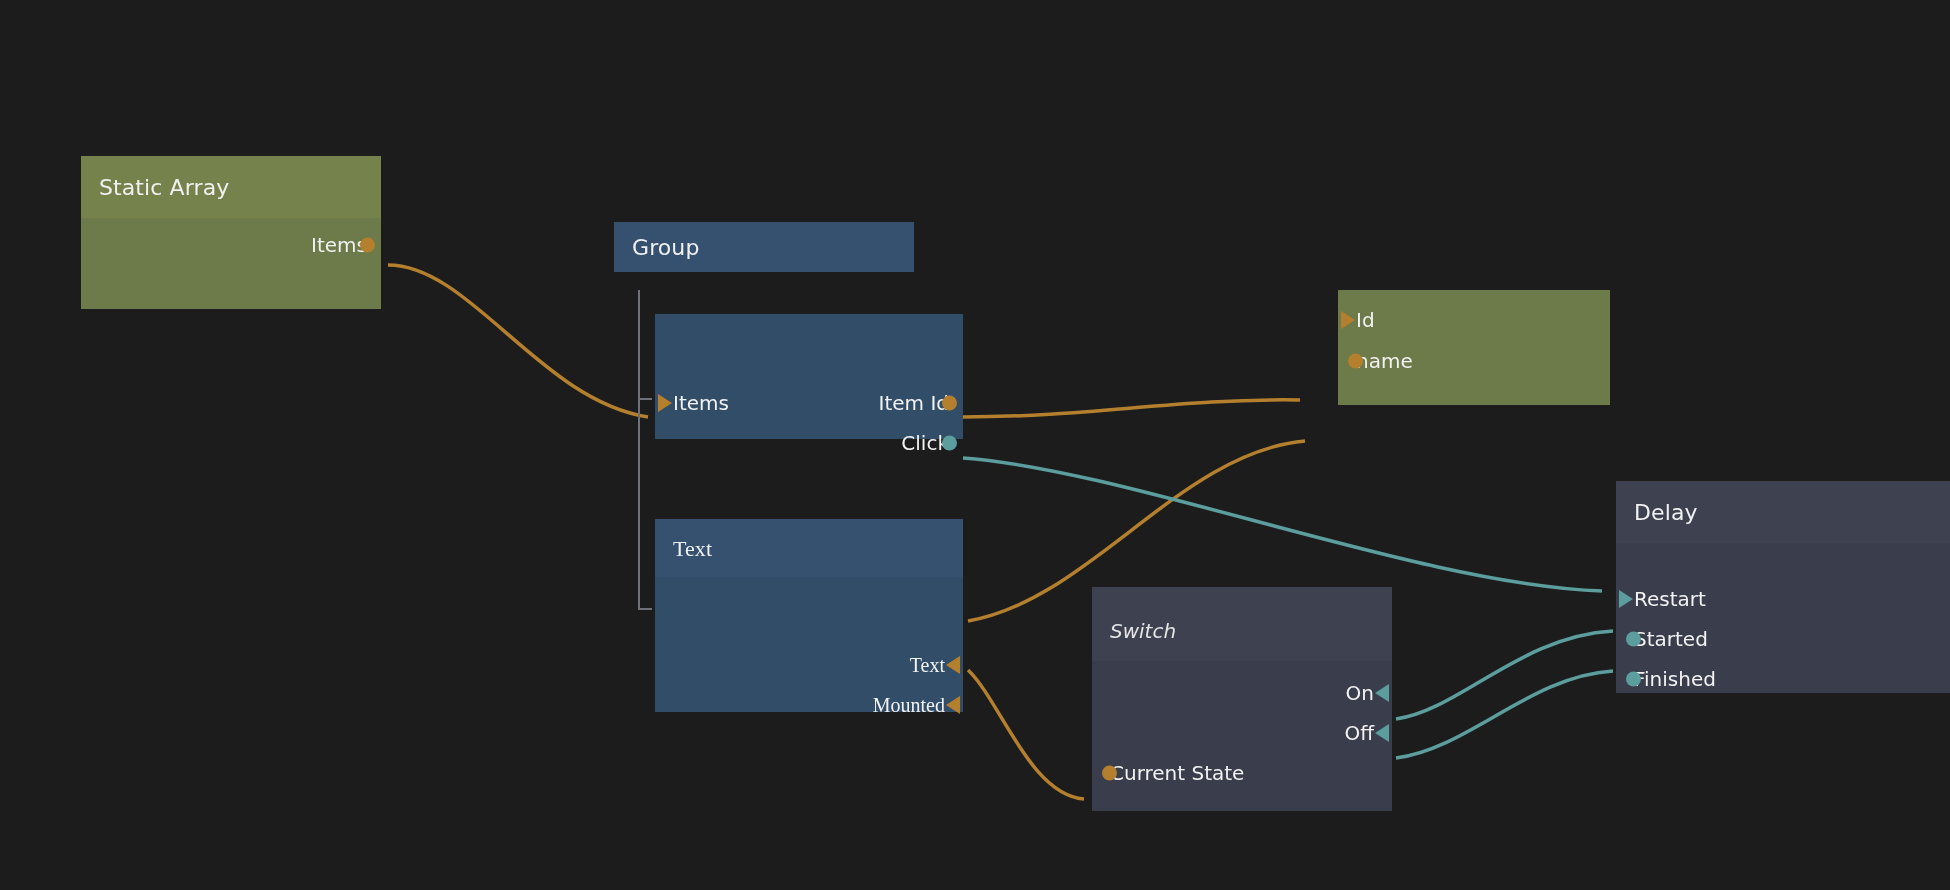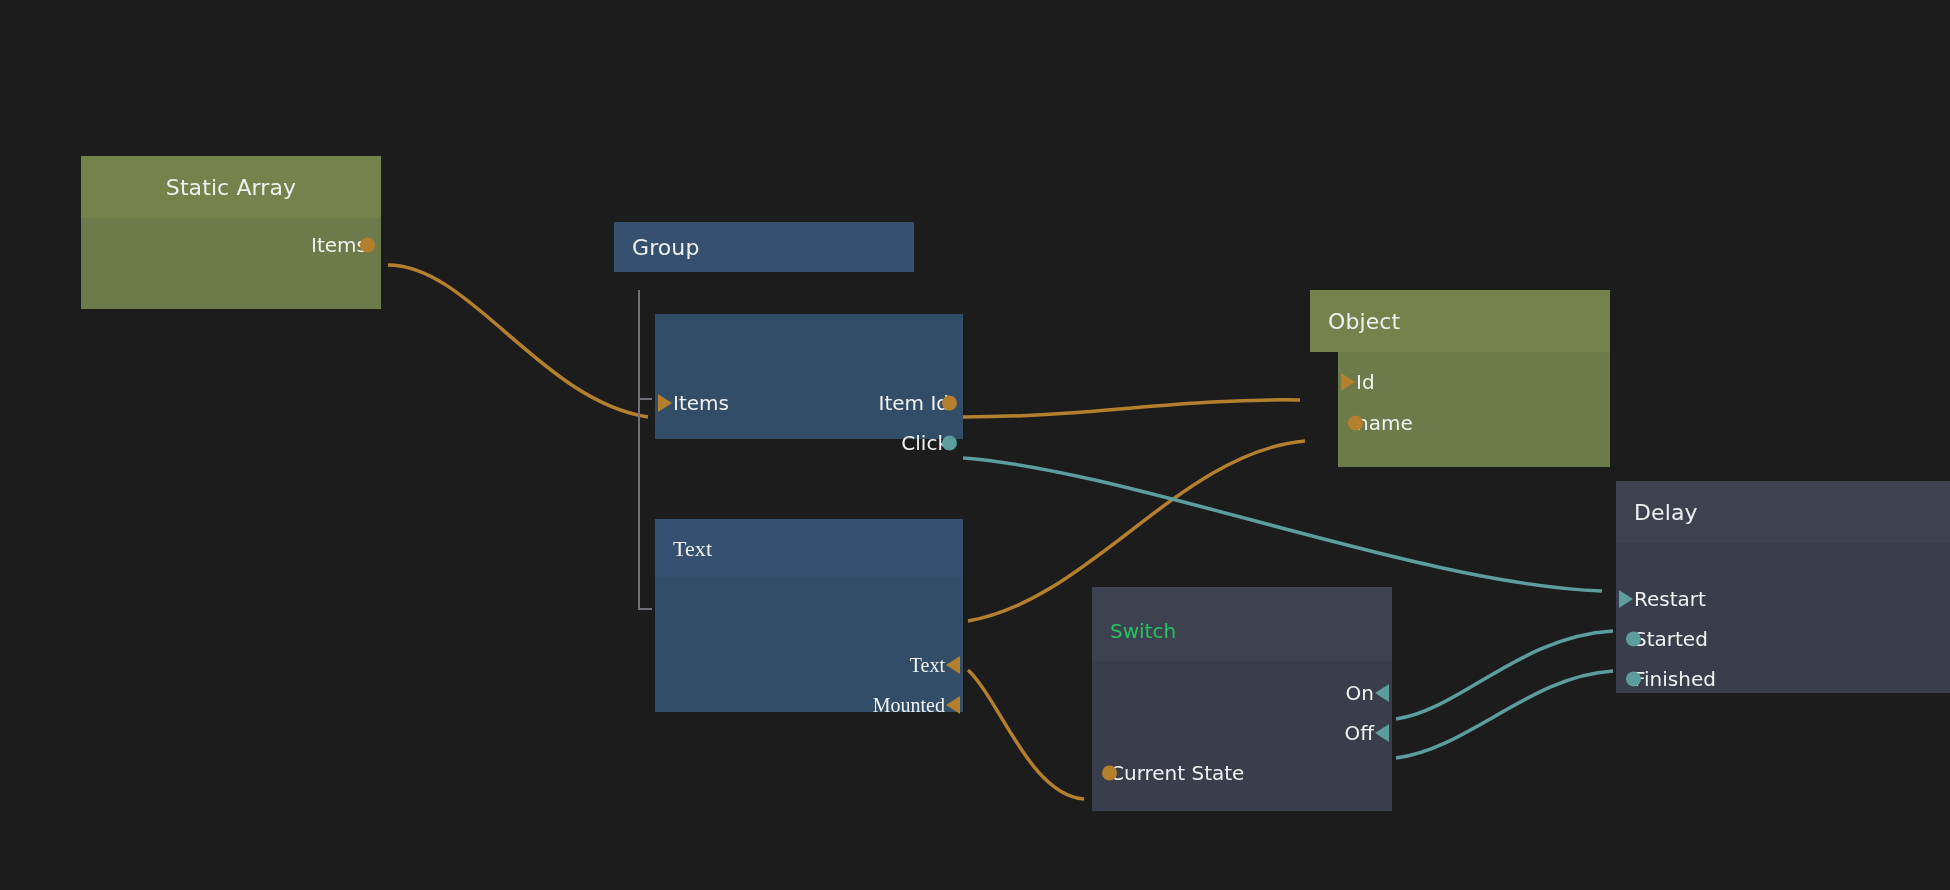--- a/index.html
+++ b/index.html
@@ -44,24 +44,25 @@
     justify-content: center;
   }
   .node-title {
     color: #f0f0f0;
     font-size: 22px;
     line-height: 27px;
     letter-spacing: .1px;
     white-space: nowrap;
   }
   .node-subtitle {
-    color: #22c55e;
+    color: #e5e5e5;
     font-size: 20px;
     line-height: 25px;
     white-space: nowrap;
+    font-style: italic;
   }
   .node-body {
     box-sizing: border-box;
     position: relative;
   }
 
   
   .green  .node-header { background: #75824c; }
   .green  .node-body   { background: #6d7a49; }
   .blue   .node-header { background: #35516f; }
@@ -150,21 +151,21 @@
     <path d="M 1613 671 C 1530 676, 1470 748, 1396 758" fill="none" stroke="#5c9d9d" stroke-width="3.5"></path>
 
     <path d="M 1084 799 C 1030 795, 1000 700, 968 670" fill="none" stroke="#b5802e" stroke-width="3.5"></path>
   </svg>
 
   <div class="group-rail" style="left:638px; top:290px; height:320px;"></div>
   <div class="group-tick" style="left:638px; top:398px;"></div>
   <div class="group-tick" style="left:638px; top:608px;"></div>
 
   <div class="node green" style="left:81px; top:156px; width:300px;">
-    <div class="node-header" style="height:62px;text-align:center;">
+    <div class="node-header" style="height:62px;">
       <div class="node-title">Static Array</div>
     </div>
     <div class="node-body" style="height:91px;">
       <div class="port out-right" style="top:13px;">
         <span class="port-label">Items</span>
         <span class="dot orange on-right"></span>
       </div>
     </div>
   </div>
 
@@ -201,23 +202,20 @@
         <span class="arrow point-left"></span>
       </div>
       <div class="port in-right" style="top:114px;">
         <span class="port-label">Mounted</span>
         <span class="arrow point-left"></span>
       </div>
     </div>
   </div>
 
   <div class="node green" style="left:1310px; top:290px; width:300px;">
-    <div class="node-header" style="height:62px;">
-      <div class="node-title">Object</div>
-    </div>
     <div class="node-body" style="height:115px;margin-left:28px;">
       <div class="port out-left" style="top:16px;">
         <span class="arrow point-right"></span>
         <span class="port-label">Id</span>
       </div>
       <div class="port out-left" style="top:57px;">
         <span class="dot orange on-left"></span>
         <span class="port-label">name</span>
       </div>
     </div>

